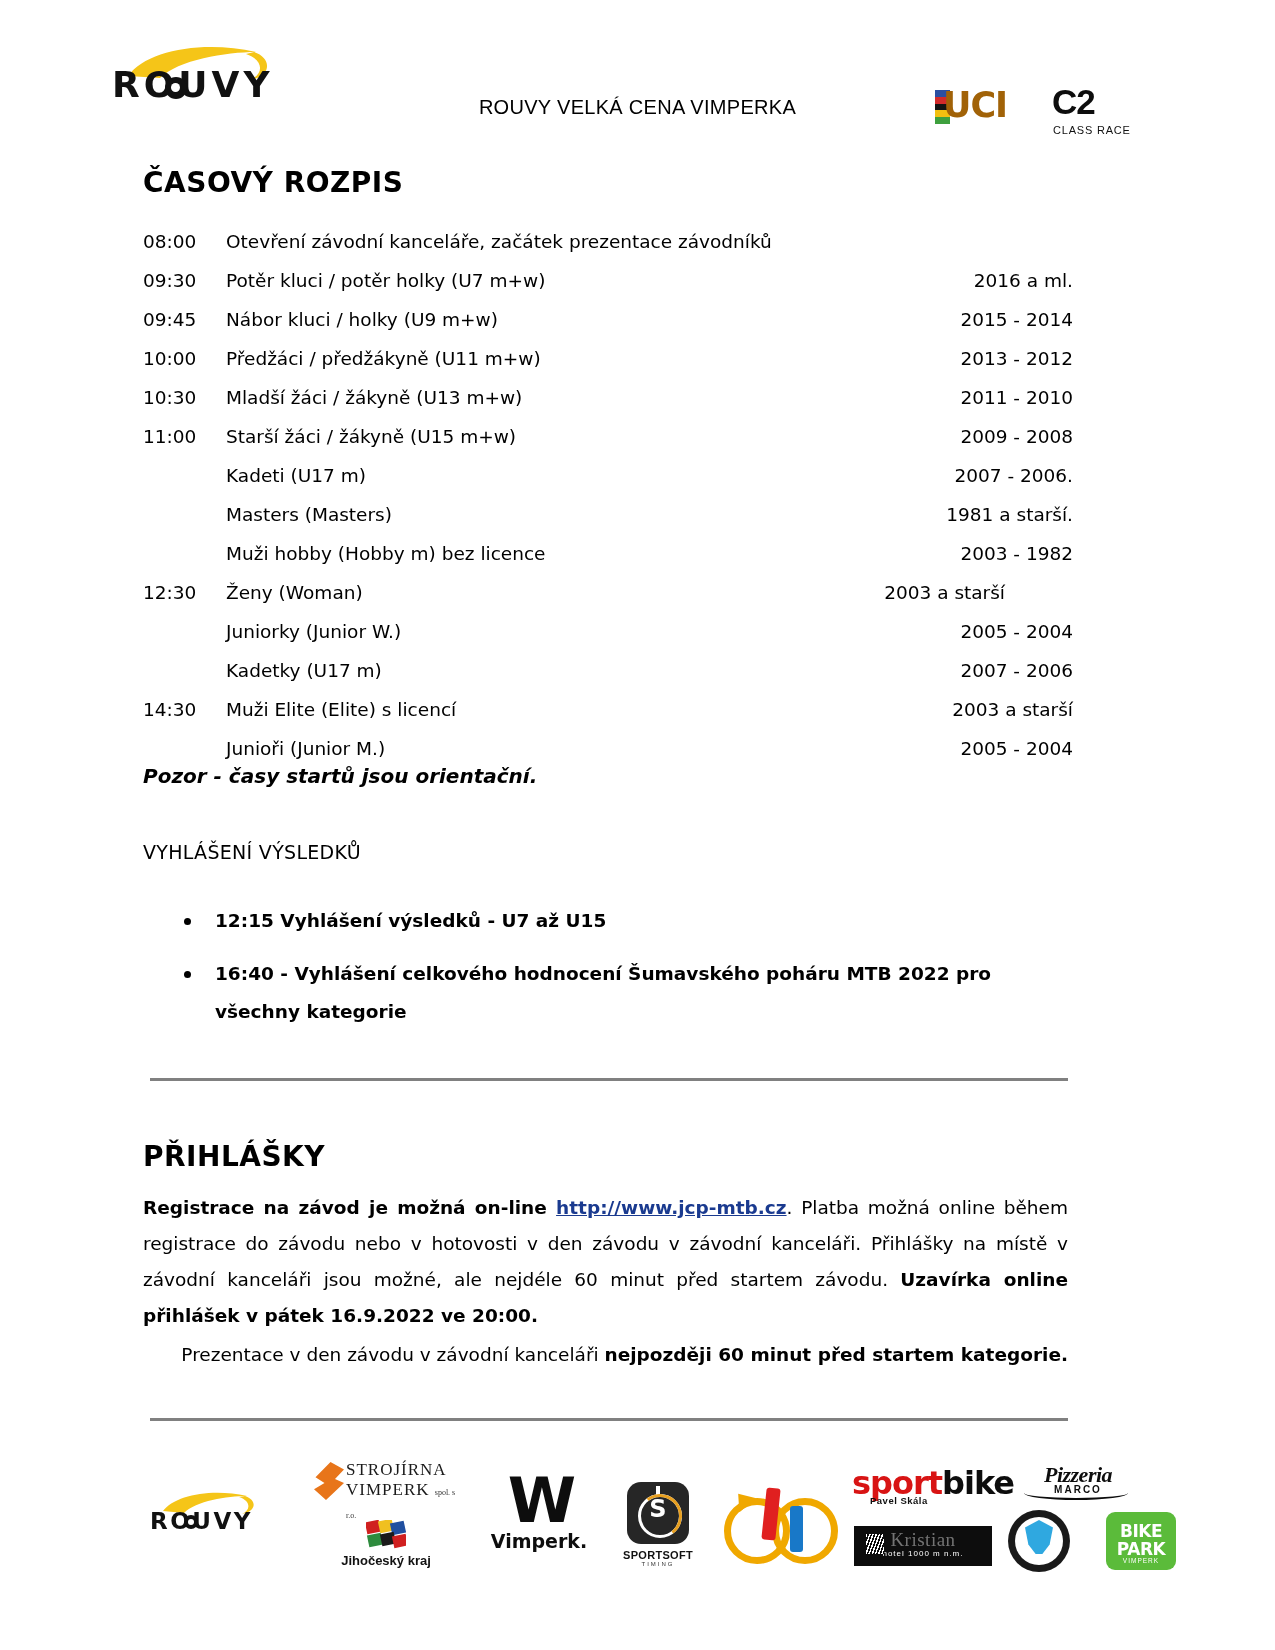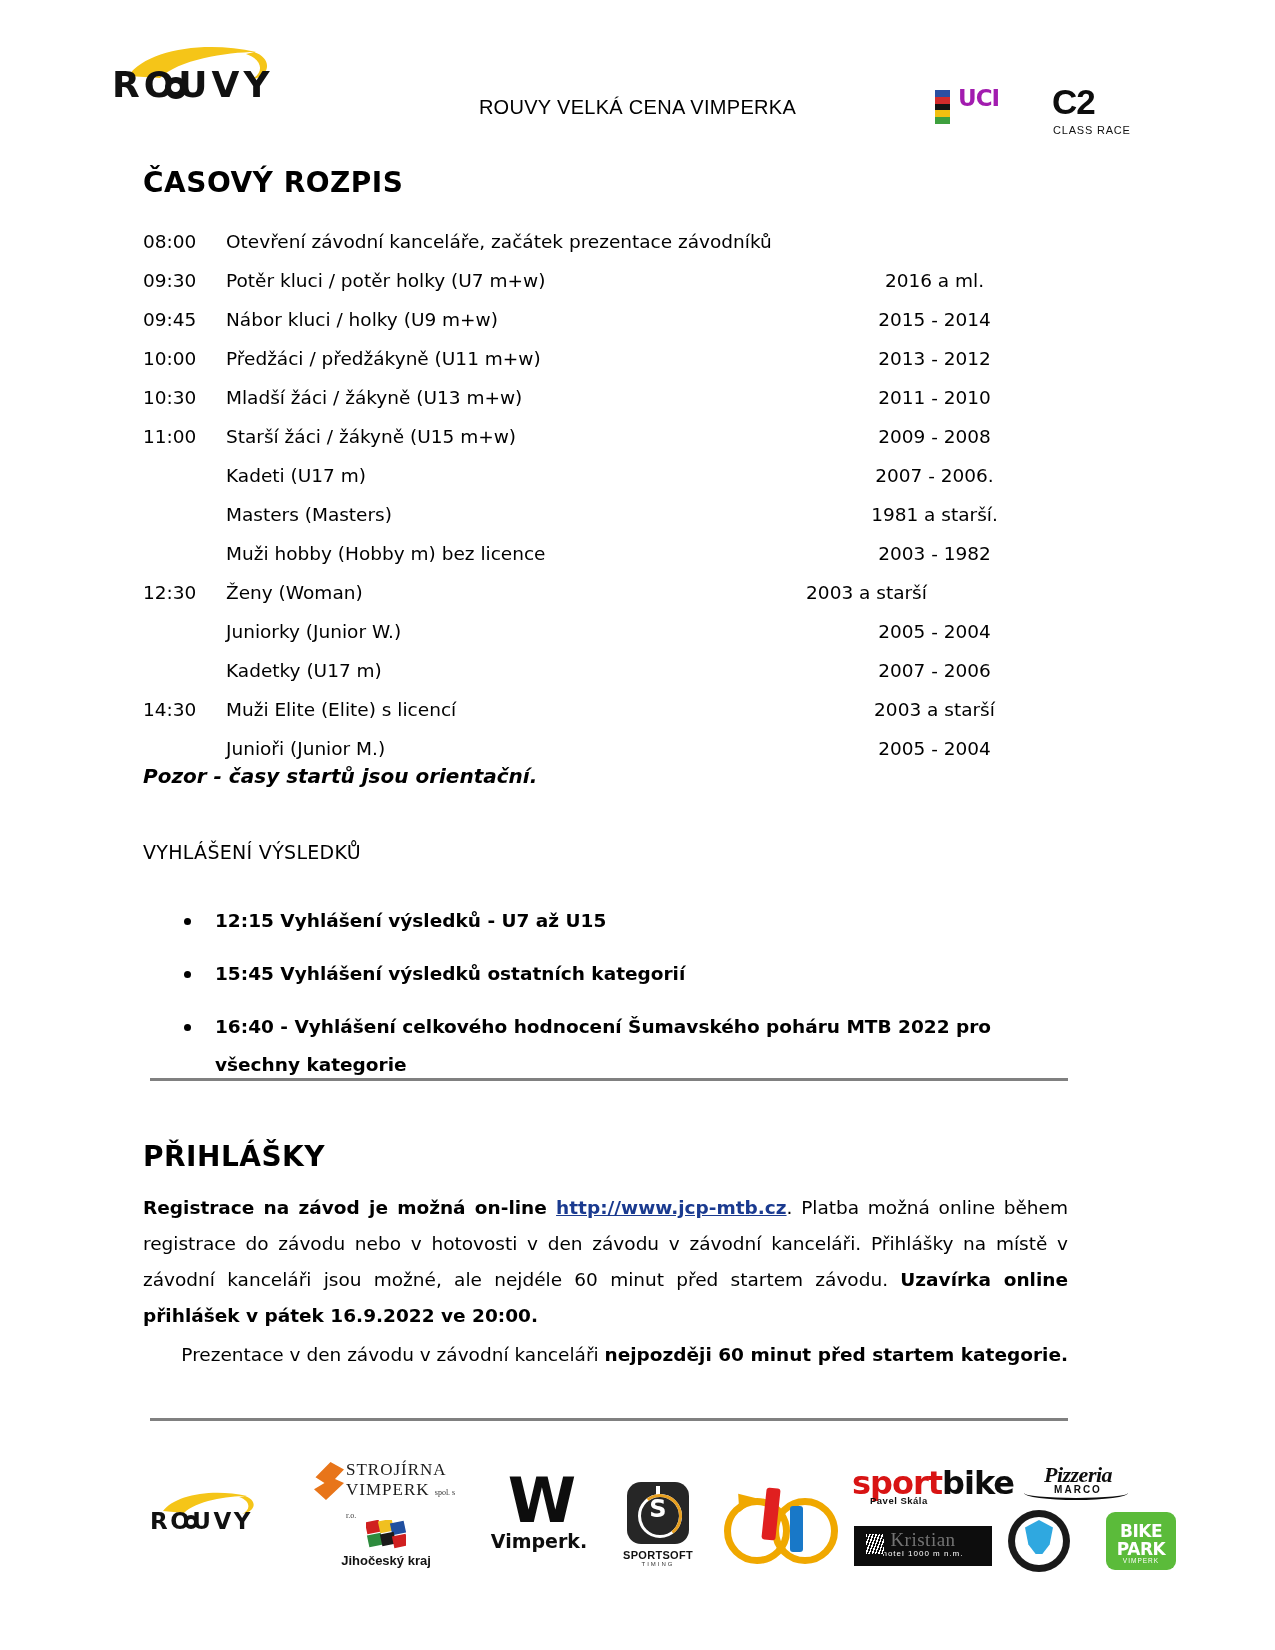--- a/index.html
+++ b/index.html
@@ -98,27 +98,27 @@
     width: 15px;
     height: 34px;
   }
   .uci-bars i {
     display: block;
     width: 100%;
     height: 20%;
   }
   .uci-text {
     position: absolute;
-    left: 23px;
+    left: 8px;
     top: -3px;
     font-family: "DejaVu Sans", sans-serif;
     font-weight: bold;
-    font-size: 23px;
+    font-size: 35px;
     letter-spacing: -1px;
-    color: #a21caf;
+    color: #a16207;
   }
   .uci-c2 {
     position: absolute;
     left: 117px;
     top: -6px;
     font-family: Liberation Sans, sans-serif;
     font-weight: bold;
     font-size: 35px;
     letter-spacing: -1px;
     color: #0d0d0d;
@@ -171,21 +171,21 @@
     width: 74px;
     text-align: left;
     font-weight: normal;
     padding-right: 9px !important;
   }
   .col-event {
     width: 570px;
     text-align: left;
   }
   .col-years {
-    text-align: center;
+    text-align: right;
   }
   .years-inner {
     display: inline-block;
     min-width: 130px;
   }
   .years-left {
     position: relative;
     left: -68px;
   }
 
@@ -564,21 +564,20 @@
           <td class="col-years"><span class="years-inner">2005 - 2004</span></td>
         </tr>
       </tbody>
   </table>
 
   <div id="pozor-note">Pozor - časy startů jsou orientační.</div>
 
   <div class="h2" id="results-title">VYHLÁŠENÍ VÝSLEDKŮ</div>
   <ul class="bullets" id="results-bullets">
       <li><span class="bullet-dot"></span><span>12:15 Vyhlášení výsledků - U7 až U15</span></li>
-      <li><span class="bullet-dot"></span><span>15:45 Vyhlášení výsledků ostatních kategorií</span></li>
       <li><span class="bullet-dot"></span><span>16:40 - Vyhlášení celkového hodnocení Šumavského poháru MTB 2022 pro všechny kategorie</span></li>
     </ul>
 
   <div class="divider" id="divider-1"></div>
 
   <div class="h1" id="signup-title">PŘIHLÁŠKY</div>
 
   <div class="para" id="signup-para">
     <span class="b">Registrace na závod je možná on-line </span><a class="link" href="#">http://www.jcp-mtb.cz</a><span>. Platba možná online během registrace do závodu nebo v hotovosti v den závodu v závodní kanceláři. Přihlášky na místě v závodní kanceláři jsou možné, ale nejdéle 60 minut před startem závodu. </span><span class="b">Uzavírka online přihlášek v pátek 16.9.2022 ve 20:00.</span>
   </div>

